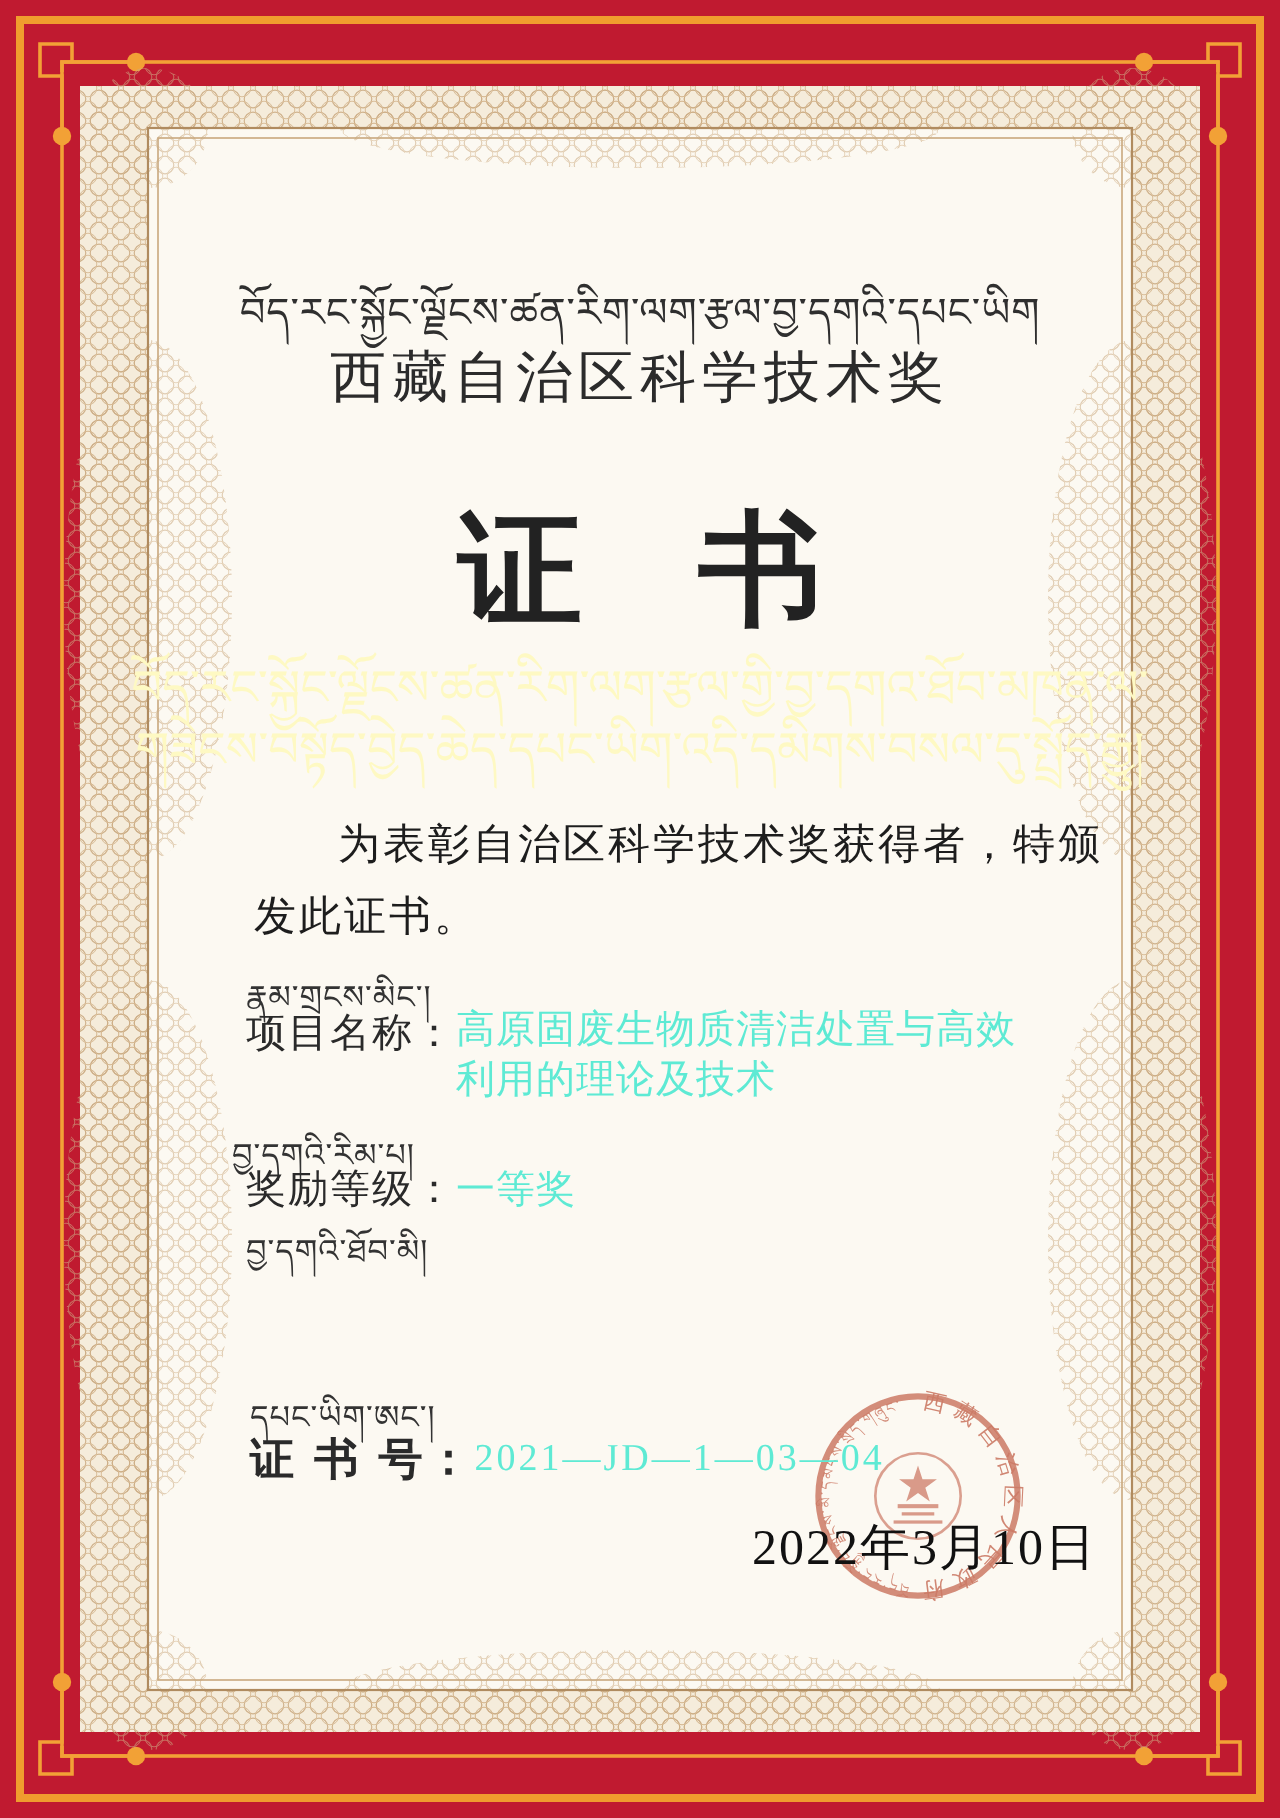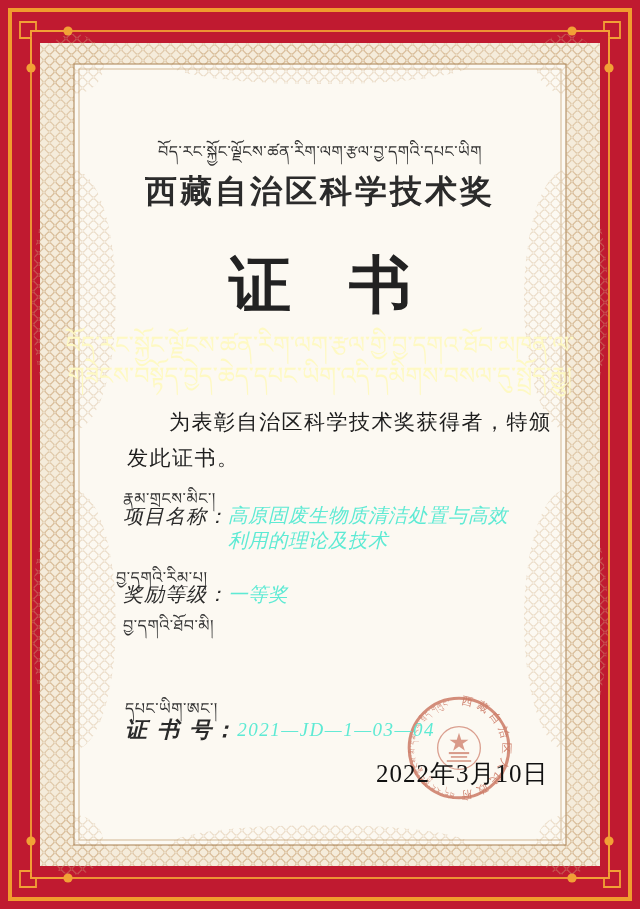--- a/index.html
+++ b/index.html
@@ -11,30 +11,30 @@
     overflow:hidden;
   }
   .certificate{position:absolute;inset:0;width:640px;height:909px;}
   .deco{position:absolute;left:0;top:0;z-index:0;}
   .content{position:absolute;inset:0;z-index:2;}
   .abs{position:absolute;}
   .center{left:0;right:0;text-align:center;}
   .sans{font-family:"Liberation Sans",sans-serif;}
   .serif{font-family:"Liberation Serif",serif;}
 
-  .tib-top{top:134px;font-size:16px;color:#2f2f2f;letter-spacing:.5px;}
-  .main-title{top:170px;font-size:32px;font-weight:bold;color:#2b2b2b;letter-spacing:3px;}
+  .tib-top{top:134px;font-size:20px;color:#2f2f2f;letter-spacing:.5px;}
+  .main-title{top:170px;font-size:28px;font-weight:normal;color:#2b2b2b;letter-spacing:3px;}
   .cert-word{top:243px;display:flex;justify-content:center;gap:58px;left:0;right:0;
              font-size:62px;font-weight:bold;color:#222;}
   .tib-para{top:330px;font-size:24px;line-height:31px;color:#fef9c3;}
   .zh-para{top:404px;left:127px;width:436px;font-size:21px;letter-spacing:1.5px;
            line-height:36px;color:#1d1d1d;text-indent:42px;}
 
   .tib-label{font-size:16px;color:#333;letter-spacing:.5px;}
-  .field-line{display:flex;align-items:flex-start;color:#222;font-style:italic;}
+  .field-line{display:flex;align-items:flex-start;color:#222;}
   .f-label{font-size:20px;letter-spacing:1px;white-space:nowrap;color:#2a2a2a;}
   .f-value{font-size:19.5px;letter-spacing:.5px;color:#5eead4;}
   .wrap-val{display:inline-block;width:286px;line-height:25px;vertical-align:top;}
 
   .tl1{top:481px;left:123px;}
   .fl1{top:503px;left:123px;}
   .tl2{top:560px;left:116px;}
   .fl2{top:581px;left:123px;}
   .tl3{top:608px;left:123px;}
   .fl3{top:632px;left:131px;}

